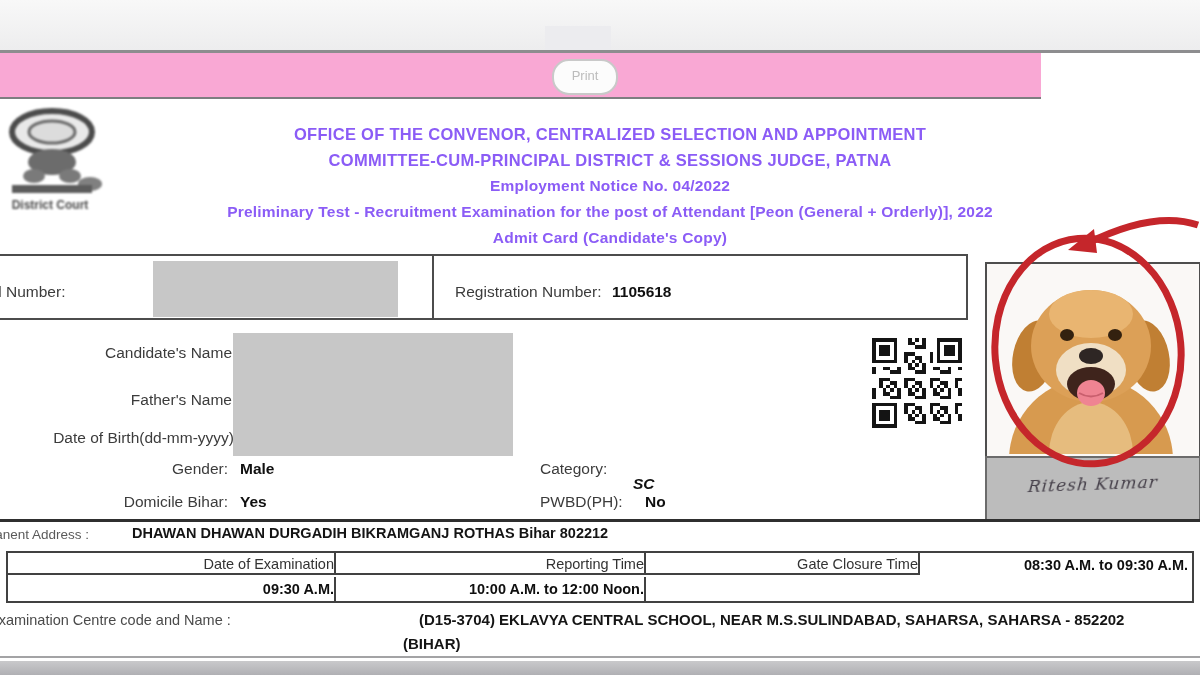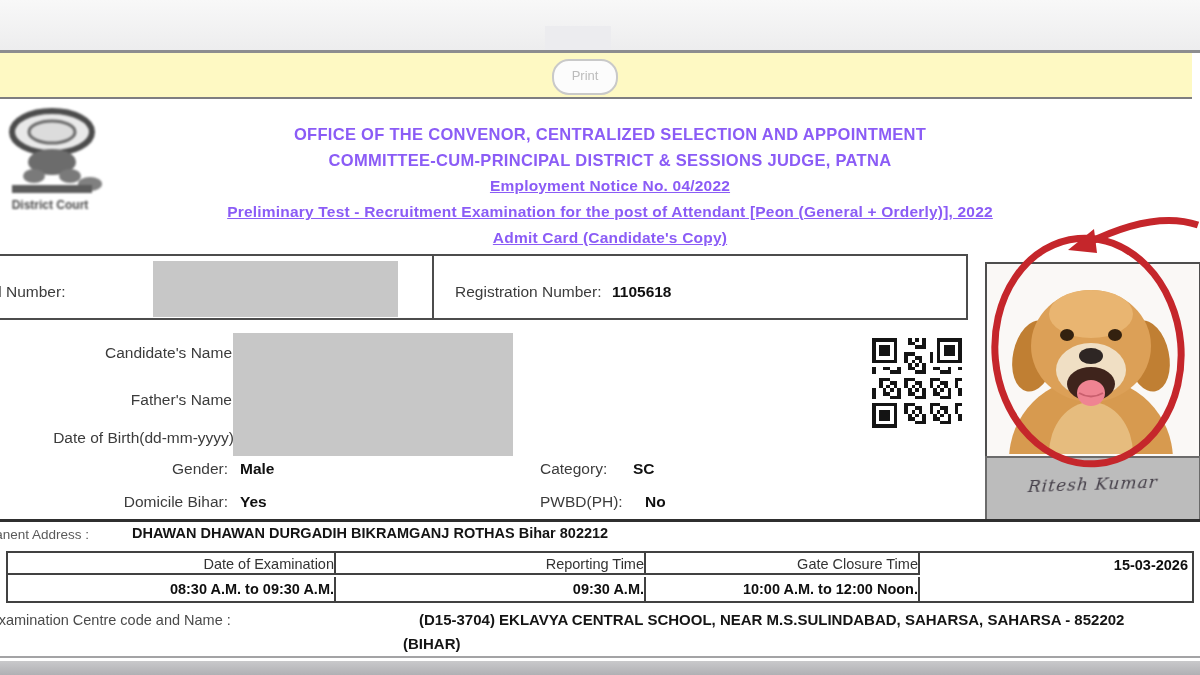--- a/index.html
+++ b/index.html
@@ -4,39 +4,39 @@
 <style>
   html,body { margin:0; padding:0; background:#ffffff; }
   .stage {
     position:relative; width:1200px; height:675px; overflow:hidden;
     background:#ffffff; font-family:"Liberation Sans", sans-serif;
   }
   
   .topband { position:absolute; left:0; top:0; width:1200px; height:50px;
     background:linear-gradient(#f8f8f8,#ededee); border-bottom:3px solid #8d8d8f; }
   .tabghost { position:absolute; left:545px; top:26px; width:66px; height:24px; background:#ececef; }
-  .printrow { position:absolute; left:0; top:53px; width:1192px; height:44px; background:#fef9c3;
-    border-bottom:2px solid #7e7e80; }
+  .printrow { position:absolute; left:0; top:53px; width:1020px; height:44px; background:#f9a8d4;
+    border-bottom:2px solid #7e7e80;padding-left:21px; }
   .printbtn { position:absolute; left:552px; top:6px; width:62px; height:32px;
     border:2px solid #c9c9c9; border-radius:17px; background:#fcfcfc;
     color:#bcbcbc; font-size:13px; text-align:center; line-height:30px; cursor:pointer; }
   .botband { position:absolute; left:0; top:661px; width:1200px; height:14px;
     background:linear-gradient(#c9c9cb,#b0b0b4); }
   .botline { position:absolute; left:0; top:656px; width:1200px; height:2px; background:#a3a3a5; }
 
   
   .doc { position:absolute; left:0; top:0; width:1200px; height:675px; filter:blur(0.35px); }
   .hline { position:absolute; height:2px; background:#4c4c4c; }
   .vline { position:absolute; width:2px; background:#4c4c4c; }
   .redact { position:absolute; background:#c7c7c7; }
 
   .hdr { position:absolute; left:90px; top:121px; width:1040px; text-align:center;
     font-weight:bold; color:#8b5cf6; }
   .hdr .h-lg { font-size:16.5px; line-height:26px; letter-spacing:.3px; }
-  .hdr .h-md { font-size:15.5px; line-height:26px; letter-spacing:.2px;text-decoration:underline; }
+  .hdr .h-md { font-size:15.5px; line-height:26px; letter-spacing:.2px; }
 
   .lbl  { position:absolute; font-size:15.5px; color:#3c3c3c; white-space:nowrap; }
   .val  { position:absolute; font-size:15.5px; color:#101010; font-weight:bold; white-space:nowrap; }
   .lbl-r { text-align:right; }
 
   .photo-box { position:absolute; left:985px; top:262px; width:212px; height:194px;
     border:2px solid #4e4e4e; background:#fbf9f7; overflow:hidden; }
   .sig-box { position:absolute; left:985px; top:456px; width:212px; height:62px;
     border:2px solid #6b6b6b; background:#bcbcbc; overflow:hidden; }
   .sig-text { margin-top:16px; text-align:center; font-family:"DejaVu Serif", serif;
@@ -106,21 +106,21 @@
     <div class="val" style="left:612px;top:283px;">1105618</div>
 
     <div class="lbl lbl-r" style="left:-40px;top:344px;width:272px;">Candidate's Name</div>
     <div class="lbl lbl-r" style="left:-40px;top:391px;width:272px;">Father's Name</div>
     <div class="lbl lbl-r" style="left:-40px;top:429px;width:274px;">Date of Birth(dd-mm-yyyy)</div>
     <div class="redact" style="left:233px;top:333px;width:280px;height:123px;"></div>
 
     <div class="lbl lbl-r" style="left:-40px;top:460px;width:268px;">Gender:</div>
     <div class="val" style="left:240px;top:460px;">Male</div>
     <div class="lbl" style="left:540px;top:460px;">Category:</div>
-    <div class="val" style="left:633px;top:460px;">SC</div>
+    <div class="val" style="left:633px;top:475px;font-style:italic;">SC</div>
 
     <div class="lbl lbl-r" style="left:-40px;top:493px;width:268px;">Domicile Bihar:</div>
     <div class="val" style="left:240px;top:493px;">Yes</div>
     <div class="lbl" style="left:540px;top:493px;">PWBD(PH):</div>
     <div class="val" style="left:645px;top:493px;">No</div>
 
     <svg id="qr" style="position:absolute;left:872px;top:336px;" width="90" height="94" viewBox="0 0 25 25" shape-rendering="crispEdges">
       <rect x="0" y="0" width="25" height="25" fill="#ffffff"></rect>
     <rect x="0" y="0" width="1" height="1" fill="#141414"></rect>
         <rect x="1" y="0" width="1" height="1" fill="#141414"></rect>
@@ -403,21 +403,20 @@
     </svg>
 
     <div class="hline" style="left:0;top:519px;width:1200px;height:3px;background:#2f2f2f;"></div>
     <div class="addr-lbl">Permanent Address :</div>
     <div class="addr-val">DHAWAN DHAWAN DURGADIH BIKRAMGANJ ROTHAS Bihar 802212</div>
 
     <div class="sched">
       <div class="cell head">Date of Examination</div>
       <div class="cell head">Reporting Time</div>
       <div class="cell head">Gate Closure Time</div>
-      <div class="cell data last-row">15-03-2026</div>
       <div class="cell data last-row">08:30 A.M. to 09:30 A.M.</div>
       <div class="cell data last-row">09:30 A.M.</div>
       <div class="cell data last-row">10:00 A.M. to 12:00 Noon.</div>
     </div>
 
     <div class="ctr-lbl">Examination Centre code and Name :</div>
     <div class="ctr-val">(D15-3704) EKLAVYA CENTRAL SCHOOL, NEAR M.S.SULINDABAD, SAHARSA, SAHARSA - 852202</div>
     <div class="ctr-val2">(BIHAR)</div>
   </div>
 

